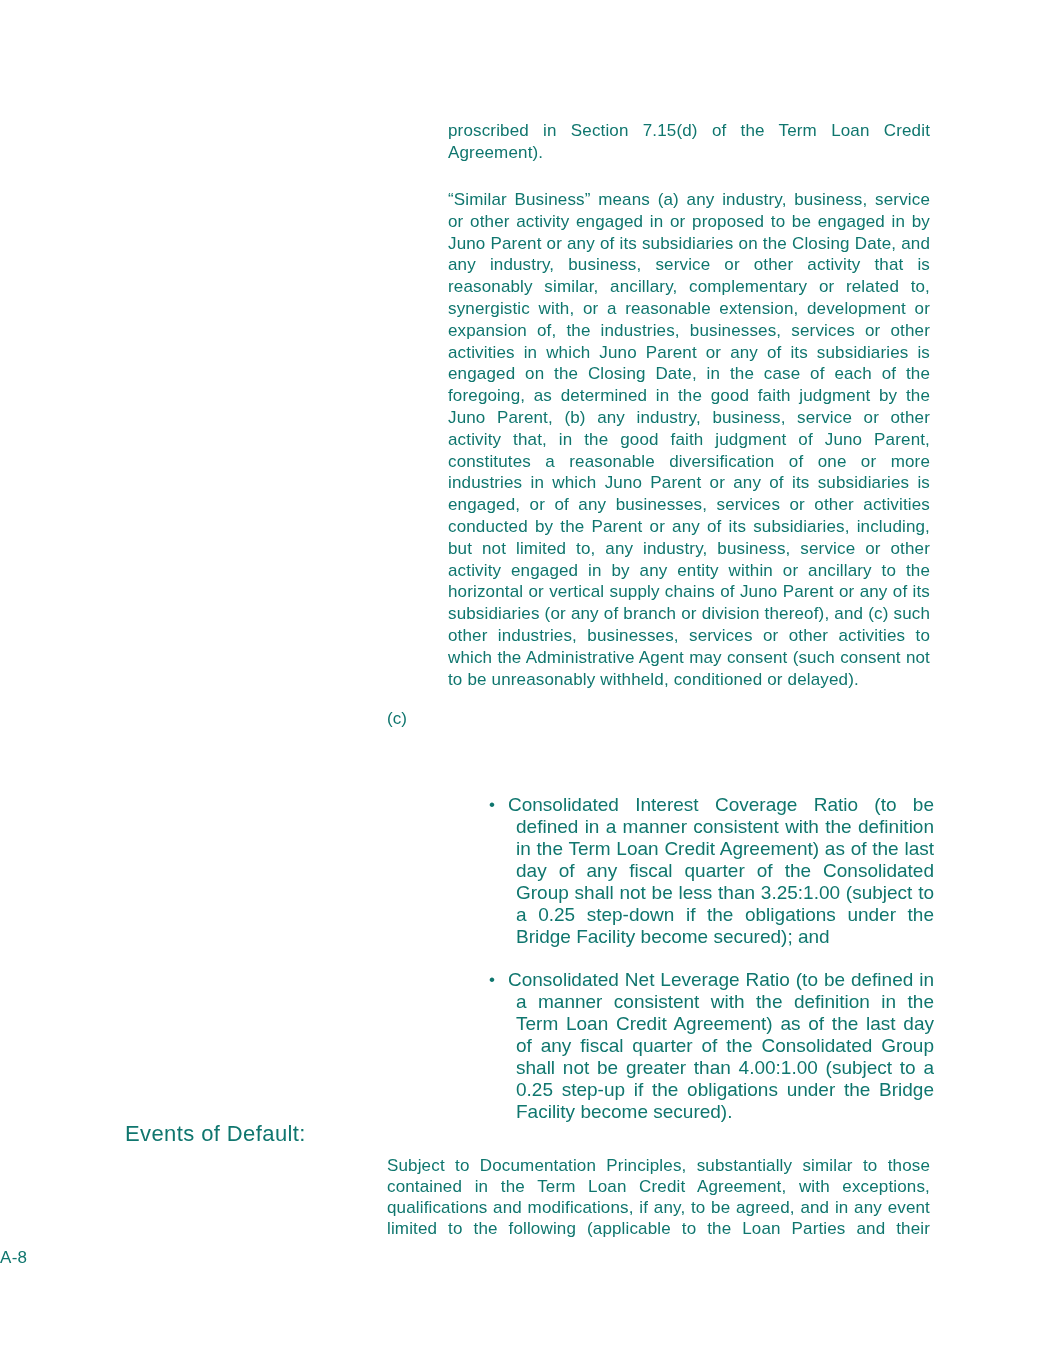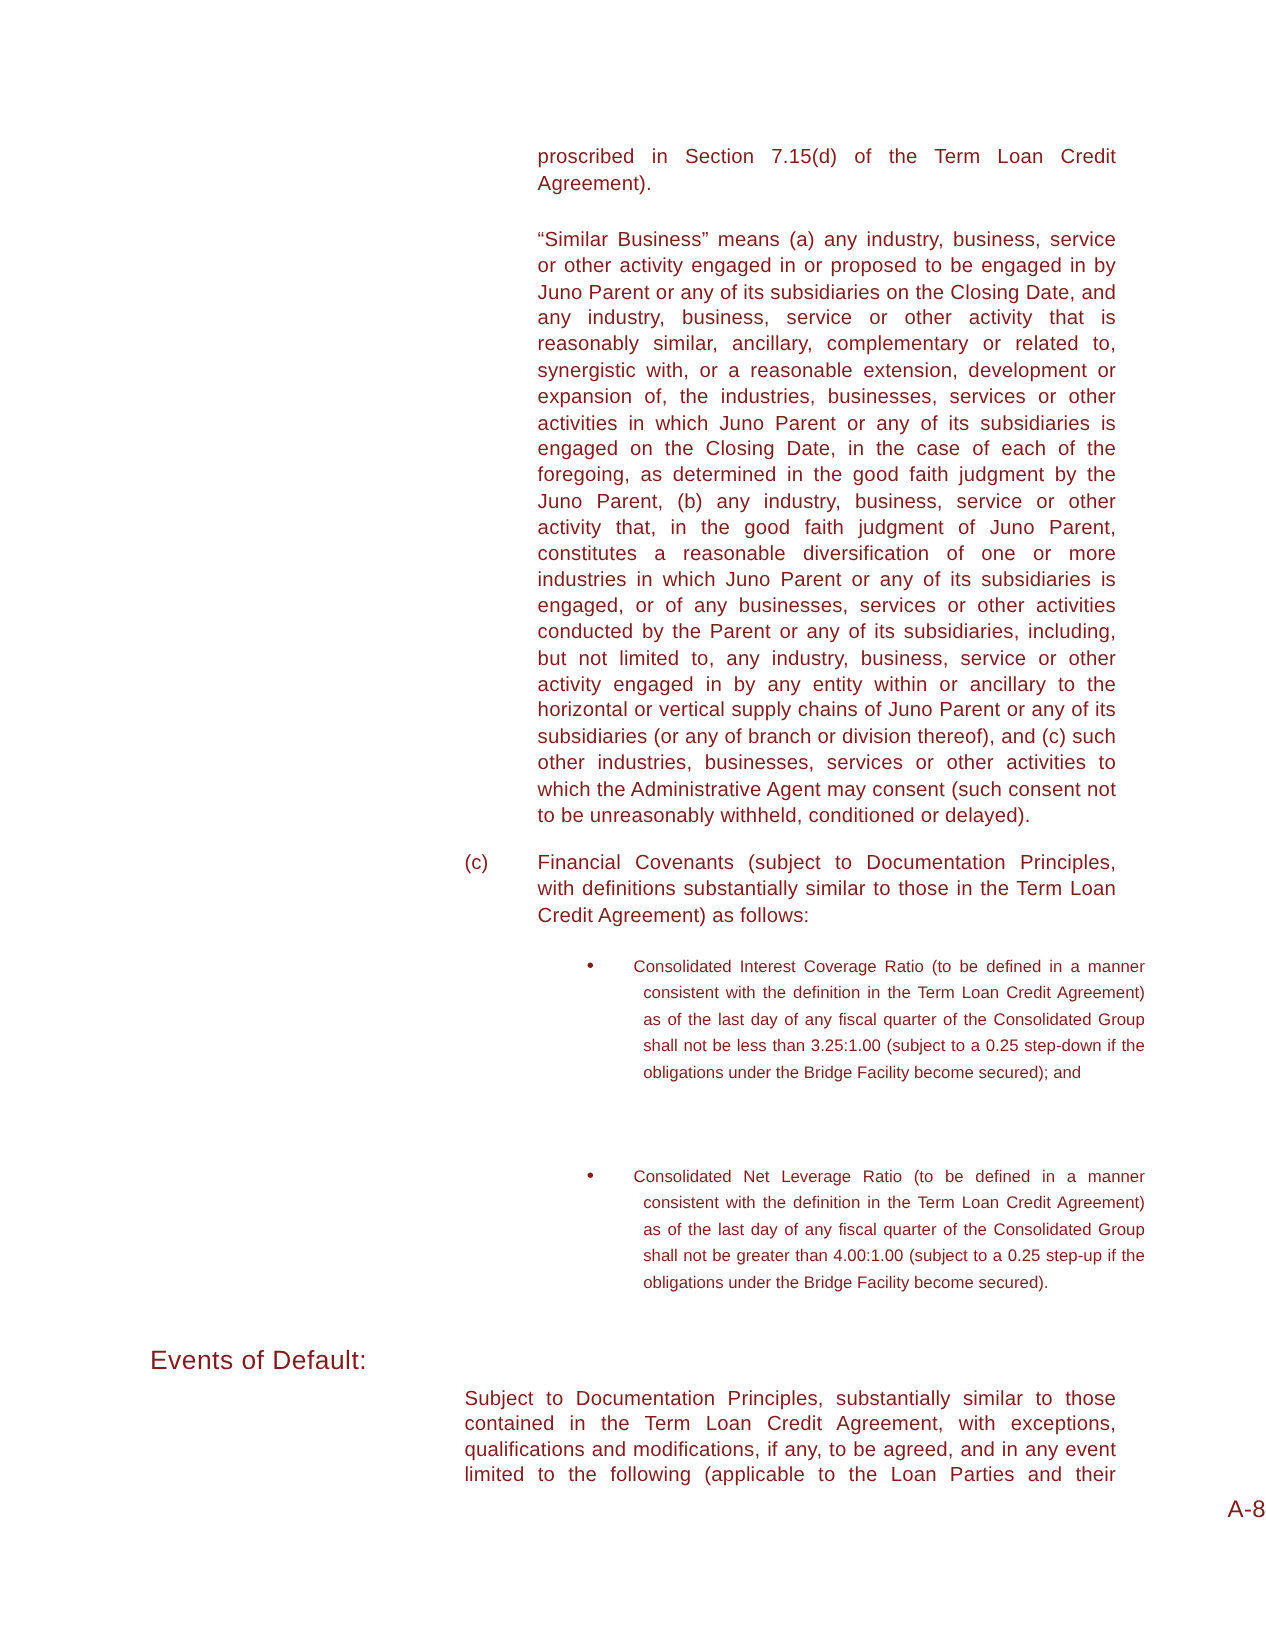--- a/index.html
+++ b/index.html
@@ -6,21 +6,21 @@
     margin: 0;
     padding: 0;
     background: #ffffff;
   }
   .page {
     position: relative;
     width: 1055px;
     height: 1361px;
     background: #ffffff;
     font-family: "Liberation Sans", "DejaVu Sans", sans-serif;
-    color: #7f1d1d;
+    color: #0f766e;
     overflow: hidden;
   }
   .para {
     position: absolute;
     margin: 0;
     font-size: 17px;
     line-height: 21.8px;
     text-align: justify;
     letter-spacing: 0.15px;
     word-spacing: 0.05px;
@@ -54,24 +54,24 @@
   .bullet-dot {
     position: absolute;
     left: 489px;
     width: 16px;
     font-size: 17px;
     line-height: 22px;
     letter-spacing: 0;
   }
   .bullet-text {
     position: absolute;
-    left: 536px;
+    left: 516px;
     width: 418px;
     margin: 0;
-    font-size: 14px;
+    font-size: 19px;
     line-height: 22px;
     text-align: justify;
     text-indent: -8px;
     letter-spacing: 0;
   }
   #bullet-dot-1, #bullet-text-1 { top: 794px; }
   #bullet-dot-2, #bullet-text-2 { top: 969px; }
   
   #events-label {
     position: absolute;
@@ -89,38 +89,37 @@
     text-align: justify;
     text-align-last: justify;
     margin-top: 32px;
   }
   
   #page-number {
     position: absolute;
     left: 0;
     top: 1247px;
     width: 1055px;
-    text-align: right;
-    font-size: 20px;
+    text-align: left;
+    font-size: 17px;
     line-height: 22px;
     letter-spacing: 0.3px;
   }
 </style>
 </head>
 <body>
 
 <div class="page">
 
   <p class="para" id="para-proscribed">proscribed in Section 7.15(d) of the Term Loan Credit Agreement).</p>
 
   <p class="para" id="para-similar">“Similar Business” means (a) any industry, business, service or other activity engaged in or proposed to be engaged in by Juno Parent or any of its subsidiaries on the Closing Date, and any industry, business, service or other activity that is reasonably similar, ancillary, complementary or related to, synergistic with, or a reasonable extension, development or expansion of, the industries, businesses, services or other activities in which Juno Parent or any of its subsidiaries is engaged on the Closing Date, in the case of each of the foregoing, as determined in the good faith judgment by the Juno Parent, (b) any industry, business, service or other activity that, in the good faith judgment of Juno Parent, constitutes a reasonable diversification of one or more industries in which Juno Parent or any of its subsidiaries is engaged, or of any businesses, services or other activities conducted by the Parent or any of its subsidiaries, including, but not limited to, any industry, business, service or other activity engaged in by any entity within or ancillary to the horizontal or vertical supply chains of Juno Parent or any of its subsidiaries (or any of branch or division thereof), and (c) such other industries, businesses, services or other activities to which the Administrative Agent may consent (such consent not to be unreasonably withheld, conditioned or delayed).</p>
 
   <span id="marker-c">(c)</span>
 
-  <p class="para" id="para-c">Financial Covenants (subject to Documentation Principles, with definitions substantially similar to those in the Term Loan Credit Agreement) as follows:</p>
 
   <span class="bullet-dot" id="bullet-dot-1">•</span>
   <p class="bullet-text" id="bullet-text-1">Consolidated Interest Coverage Ratio (to be defined in a manner consistent with the definition in the Term Loan Credit Agreement) as of the last day of any fiscal quarter of the Consolidated Group shall not be less than 3.25:1.00 (subject to a 0.25 step-down if the obligations under the Bridge Facility become secured); and</p>
 
   <span class="bullet-dot" id="bullet-dot-2">•</span>
   <p class="bullet-text" id="bullet-text-2">Consolidated Net Leverage Ratio (to be defined in a manner consistent with the definition in the Term Loan Credit Agreement) as of the last day of any fiscal quarter of the Consolidated Group shall not be greater than 4.00:1.00 (subject to a 0.25 step-up if the obligations under the Bridge Facility become secured).</p>
 
   <span id="events-label">Events of Default:</span>
 
   <p class="para" id="events-body">Subject to Documentation Principles, substantially similar to those contained in the Term Loan Credit Agreement, with exceptions, qualifications and modifications, if any, to be agreed, and in any event limited to the following (applicable to the Loan Parties and their</p>

